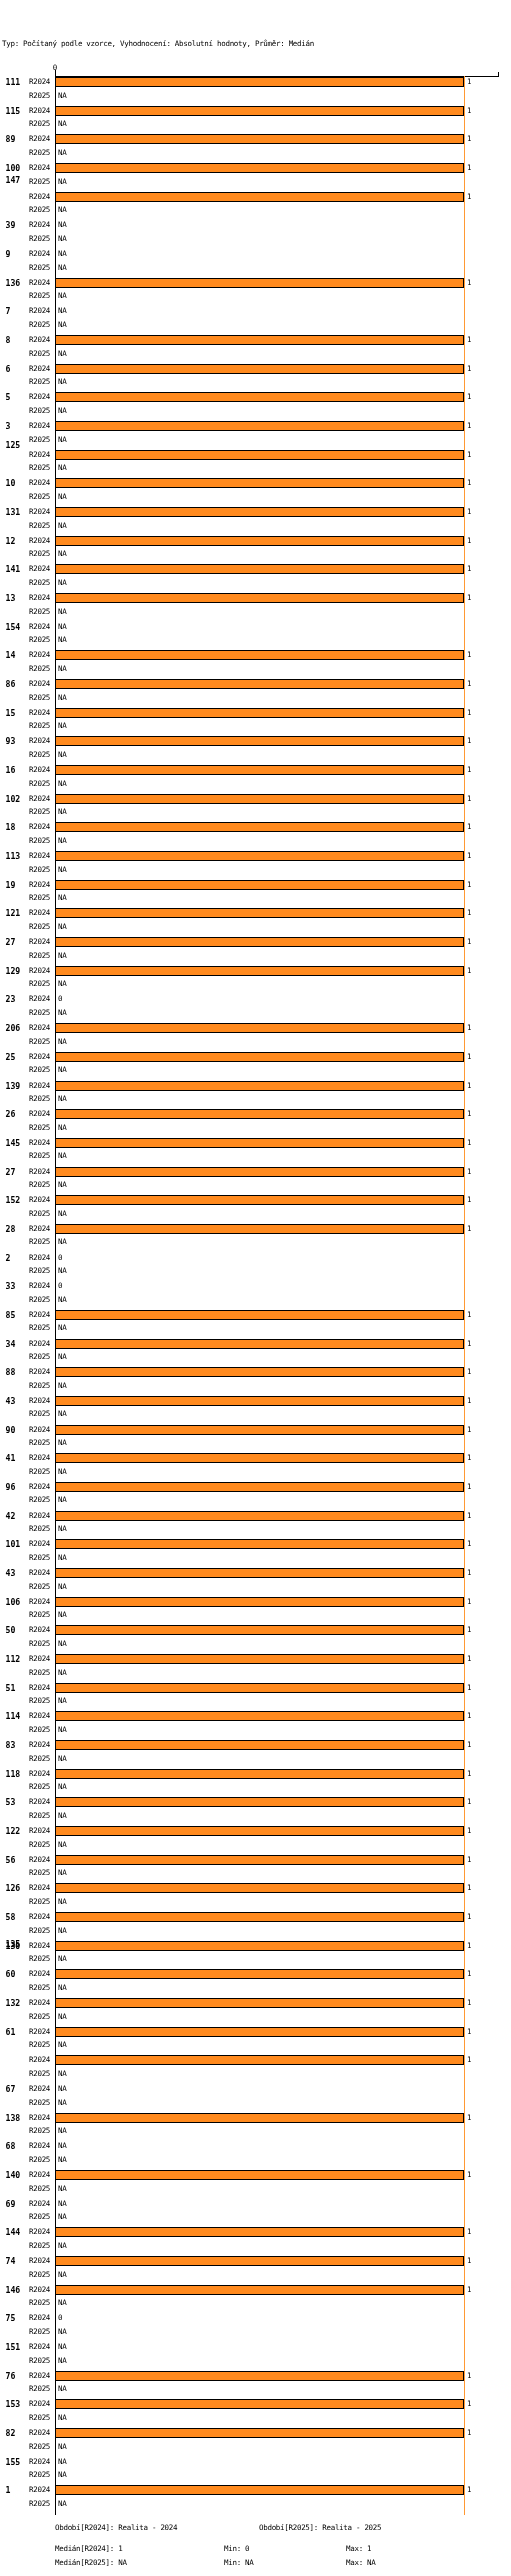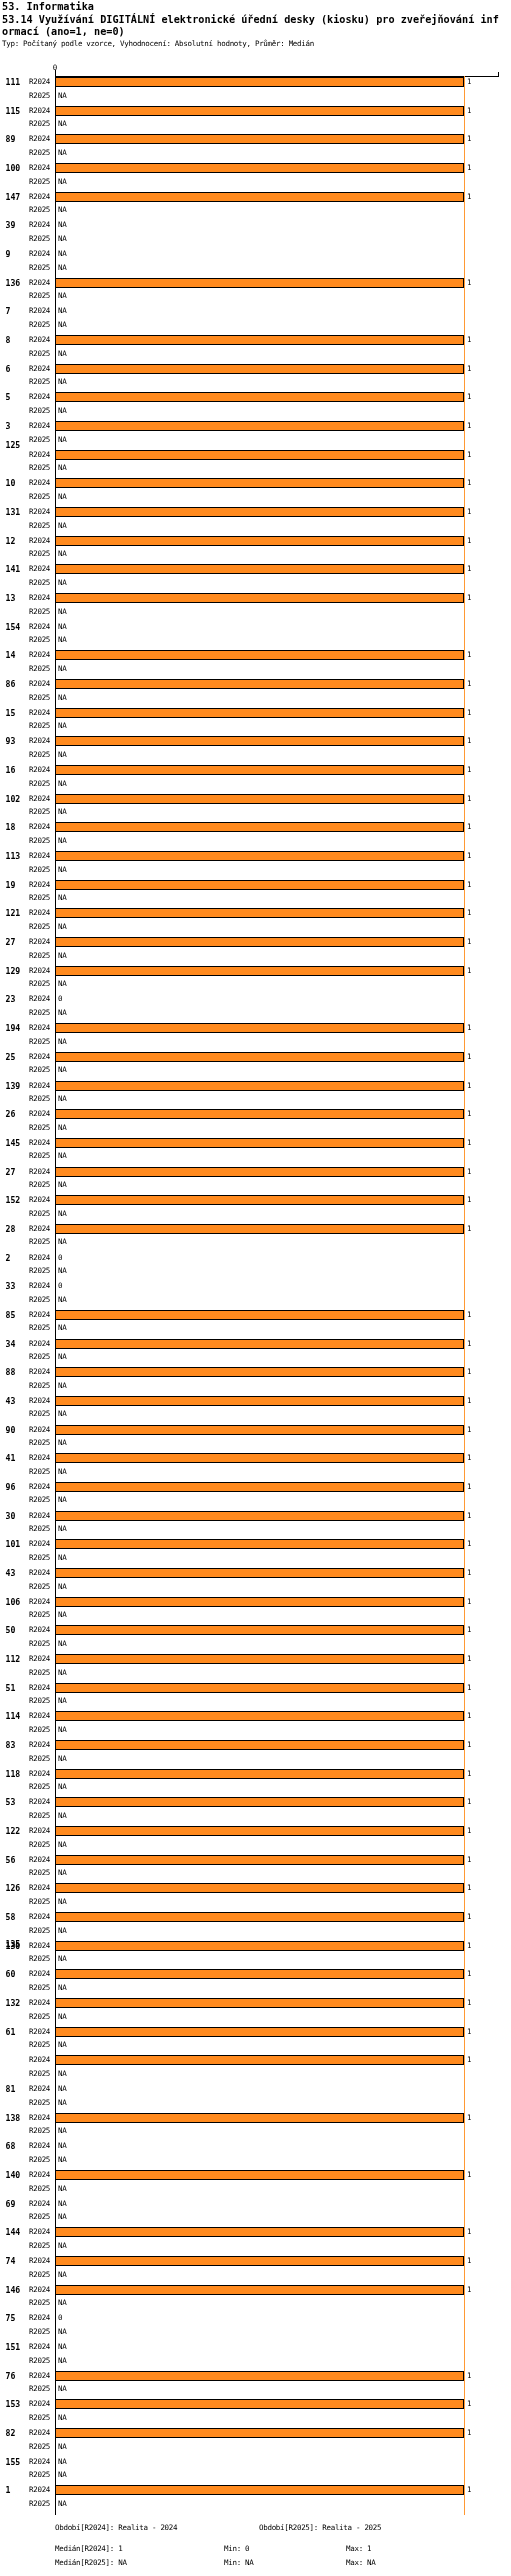--- a/index.html
+++ b/index.html
@@ -22,25 +22,20 @@
   .na{position:absolute;left:58px;height:9.6px;line-height:9.6px;font-size:7.5px;
       letter-spacing:-0.3px;white-space:pre;}
   .leg{position:absolute;height:9.6px;line-height:9.6px;font-size:7.5px;
        letter-spacing:-0.3px;white-space:pre;}
 </style>
 </head>
 <body>
 
 <div id="canvas">
 
-  <div id="title-block">
-    <div class="t-line">53. Informatika</div>
-    <div class="t-line">53.14 Využívání DIGITÁLNÍ elektronické úřední desky (kiosku) pro zveřejňování inf</div>
-    <div class="t-line">ormací (ano=1, ne=0)</div>
-  </div>
   <div id="subtitle">Typ: Počítaný podle vzorce, Vyhodnocení: Absolutní hodnoty, Průměr: Medián</div>
 
   <div id="zero-label">0</div>
   <div class="axis-line" style="left:55px;top:76px;width:444px;height:1.4px;"></div>
   <div class="axis-line" style="left:55px;top:70px;width:1.4px;height:6.8px;"></div>
   <div class="axis-line" style="left:498px;top:72px;width:1.4px;height:4.8px;"></div>
   <div class="axis-line" style="left:55px;top:76px;width:1.4px;height:2439px;"></div>
   <div id="median-line" style="left: 464px; top: 76px; height: 2439px; background: rgb(255, 153, 51);"></div>
 
   <div id="plot">
@@ -61,21 +56,21 @@
       <div class="bar" style="top: 134px; width: 409px; background: rgb(255, 138, 30); border-color: rgb(0, 0, 0);"></div>
       <div class="val" style="top: 134px;">1</div>
       <div class="ser" style="top: 148px;">R2025</div>
       <div class="na" style="top: 148px;">NA</div>
       <div class="cat" style="top: 163px;">100</div>
       <div class="ser" style="top: 163px;">R2024</div>
       <div class="bar" style="top: 163px; width: 409px; background: rgb(255, 138, 30); border-color: rgb(0, 0, 0);"></div>
       <div class="val" style="top: 163px;">1</div>
       <div class="ser" style="top: 177px;">R2025</div>
       <div class="na" style="top: 177px;">NA</div>
-      <div class="cat" style="top: 192px;">147</div>
+      <div class="cat" style="top: 175px;">147</div>
       <div class="ser" style="top: 192px;">R2024</div>
       <div class="bar" style="top: 192px; width: 409px; background: rgb(255, 138, 30); border-color: rgb(0, 0, 0);"></div>
       <div class="val" style="top: 192px;">1</div>
       <div class="ser" style="top: 205px;">R2025</div>
       <div class="na" style="top: 205px;">NA</div>
       <div class="cat" style="top: 220px;">39</div>
       <div class="ser" style="top: 220px;">R2024</div>
       <div class="na" style="top: 220px;">NA</div>
       <div class="ser" style="top: 234px;">R2025</div>
       <div class="na" style="top: 234px;">NA</div>
@@ -230,21 +225,21 @@
       <div class="ser" style="top: 966px;">R2024</div>
       <div class="bar" style="top: 966px; width: 409px; background: rgb(255, 138, 30); border-color: rgb(0, 0, 0);"></div>
       <div class="val" style="top: 966px;">1</div>
       <div class="ser" style="top: 979px;">R2025</div>
       <div class="na" style="top: 979px;">NA</div>
       <div class="cat" style="top: 994px;">23</div>
       <div class="ser" style="top: 994px;">R2024</div>
       <div class="na" style="top: 994px;">0</div>
       <div class="ser" style="top: 1008px;">R2025</div>
       <div class="na" style="top: 1008px;">NA</div>
-      <div class="cat" style="top: 1023px;">194</div>
+      <div class="cat" style="top: 1023px;">206</div>
       <div class="ser" style="top: 1023px;">R2024</div>
       <div class="bar" style="top: 1023px; width: 409px; background: rgb(255, 138, 30); border-color: rgb(0, 0, 0);"></div>
       <div class="val" style="top: 1023px;">1</div>
       <div class="ser" style="top: 1037px;">R2025</div>
       <div class="na" style="top: 1037px;">NA</div>
       <div class="cat" style="top: 1052px;">25</div>
       <div class="ser" style="top: 1052px;">R2024</div>
       <div class="bar" style="top: 1052px; width: 409px; background: rgb(255, 138, 30); border-color: rgb(0, 0, 0);"></div>
       <div class="val" style="top: 1052px;">1</div>
       <div class="ser" style="top: 1065px;">R2025</div>
@@ -330,21 +325,21 @@
       <div class="bar" style="top: 1453px; width: 409px; background: rgb(255, 138, 30); border-color: rgb(0, 0, 0);"></div>
       <div class="val" style="top: 1453px;">1</div>
       <div class="ser" style="top: 1467px;">R2025</div>
       <div class="na" style="top: 1467px;">NA</div>
       <div class="cat" style="top: 1482px;">96</div>
       <div class="ser" style="top: 1482px;">R2024</div>
       <div class="bar" style="top: 1482px; width: 409px; background: rgb(255, 138, 30); border-color: rgb(0, 0, 0);"></div>
       <div class="val" style="top: 1482px;">1</div>
       <div class="ser" style="top: 1495px;">R2025</div>
       <div class="na" style="top: 1495px;">NA</div>
-      <div class="cat" style="top: 1511px;">30</div>
+      <div class="cat" style="top: 1511px;">42</div>
       <div class="ser" style="top: 1511px;">R2024</div>
       <div class="bar" style="top: 1511px; width: 409px; background: rgb(255, 138, 30); border-color: rgb(0, 0, 0);"></div>
       <div class="val" style="top: 1511px;">1</div>
       <div class="ser" style="top: 1524px;">R2025</div>
       <div class="na" style="top: 1524px;">NA</div>
       <div class="cat" style="top: 1539px;">101</div>
       <div class="ser" style="top: 1539px;">R2024</div>
       <div class="bar" style="top: 1539px; width: 409px; background: rgb(255, 138, 30); border-color: rgb(0, 0, 0);"></div>
       <div class="val" style="top: 1539px;">1</div>
       <div class="ser" style="top: 1553px;">R2025</div>
@@ -450,21 +445,21 @@
       <div class="bar" style="top: 2027px; width: 409px; background: rgb(255, 138, 30); border-color: rgb(0, 0, 0);"></div>
       <div class="val" style="top: 2027px;">1</div>
       <div class="ser" style="top: 2040px;">R2025</div>
       <div class="na" style="top: 2040px;">NA</div>
       <div class="cat" style="top: 1939px;">135</div>
       <div class="ser" style="top: 2055px;">R2024</div>
       <div class="bar" style="top: 2055px; width: 409px; background: rgb(255, 138, 30); border-color: rgb(0, 0, 0);"></div>
       <div class="val" style="top: 2055px;">1</div>
       <div class="ser" style="top: 2069px;">R2025</div>
       <div class="na" style="top: 2069px;">NA</div>
-      <div class="cat" style="top: 2084px;">81</div>
+      <div class="cat" style="top: 2084px;">67</div>
       <div class="ser" style="top: 2084px;">R2024</div>
       <div class="na" style="top: 2084px;">NA</div>
       <div class="ser" style="top: 2098px;">R2025</div>
       <div class="na" style="top: 2098px;">NA</div>
       <div class="cat" style="top: 2113px;">138</div>
       <div class="ser" style="top: 2113px;">R2024</div>
       <div class="bar" style="top: 2113px; width: 409px; background: rgb(255, 138, 30); border-color: rgb(0, 0, 0);"></div>
       <div class="val" style="top: 2113px;">1</div>
       <div class="ser" style="top: 2126px;">R2025</div>
       <div class="na" style="top: 2126px;">NA</div>

